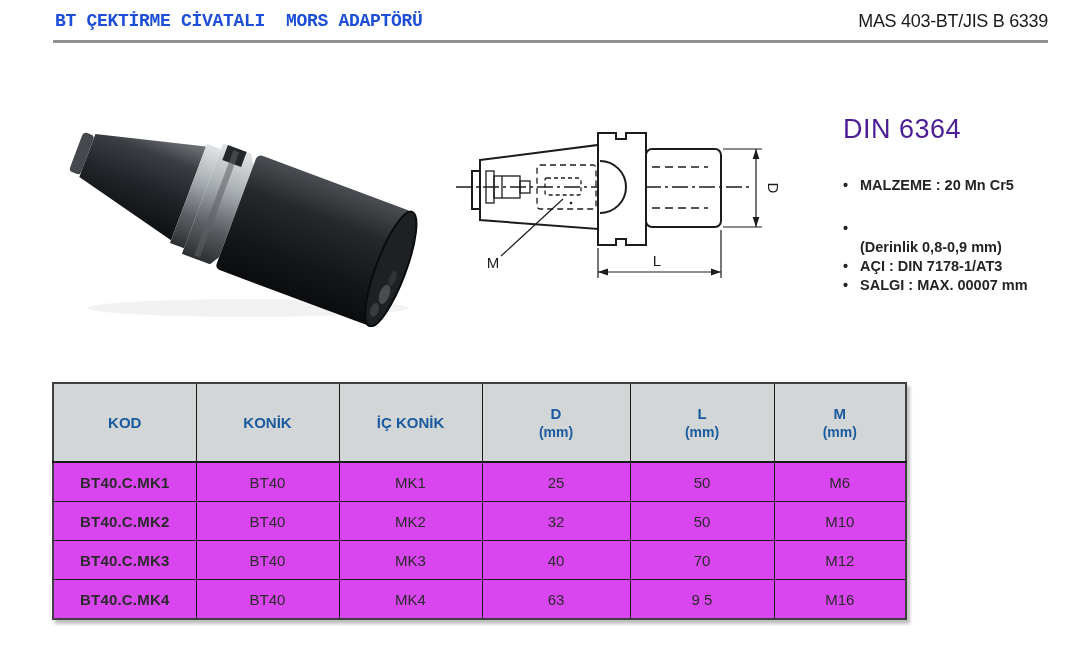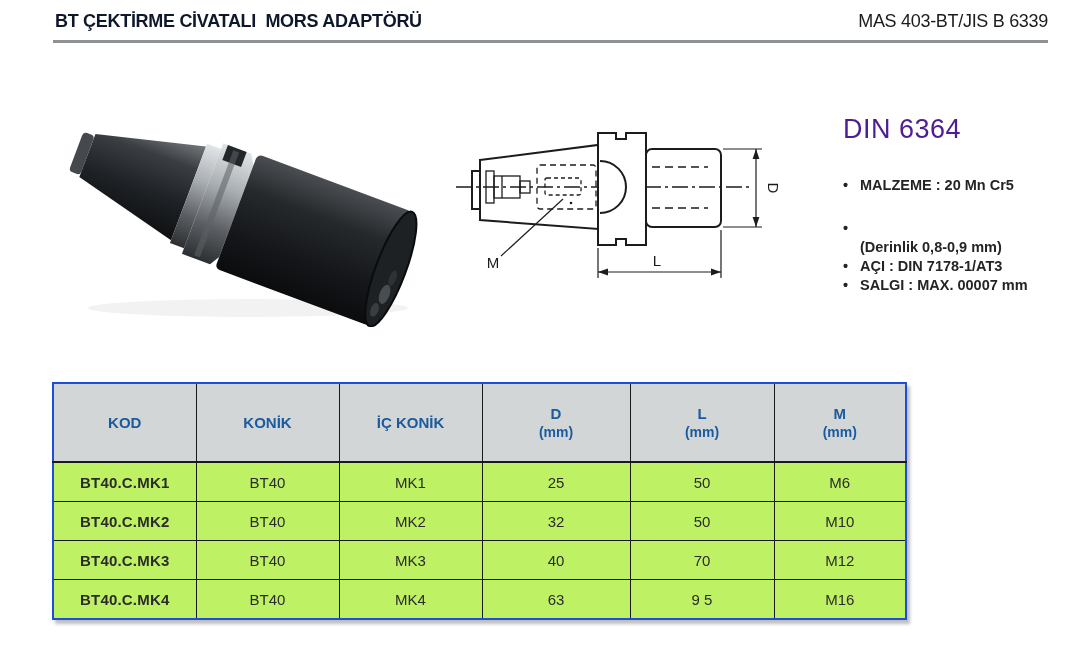--- a/index.html
+++ b/index.html
@@ -3,22 +3,22 @@
 <meta charset="utf-8">
 <style>
   html,body{margin:0;padding:0;background:#ffffff;}
   .page{
     position:relative; width:1073px; height:648px; background:#ffffff;
     font-family:"Liberation Sans", sans-serif; overflow:hidden;
   }
   
   .hdr-title{
     position:absolute; left:55px; top:11px;
-    font-size:18px; font-weight:bold; color:#0f172a;
-    letter-spacing:-0.3px; white-space:pre;
+    font-size:18px; font-weight:bold; color:#1d4ed8;
+    letter-spacing:-0.3px; white-space:pre;font-family:Liberation Mono, monospace;
   }
   .hdr-standard{
     position:absolute; right:25px; top:11px;
     font-size:18px; font-weight:normal; color:#1b1b1b;
     letter-spacing:-0.3px; white-space:pre;
   }
   .hdr-rule{
     position:absolute; left:53px; top:40px; width:995px; height:3px;
     background:#8f9294;
   }
@@ -37,28 +37,28 @@
   .spec-sub.indent2{ padding-left:52px; }
   
   .spec-table{
     position:absolute; left:52px; top:382px;
     border-collapse:collapse; table-layout:fixed; width:853px;
     box-shadow:3px 4px 3px rgba(0,0,0,0.25);
   }
   .spec-table th, .spec-table td{
     border:1px solid #1a1a1a; text-align:center; padding:0;
   }
-  .spec-table{ border:2px solid #1d4ed8; }
+  .spec-table{ border:2px solid #404040; }
   .spec-table th{
     height:77px; background:#d3d6d6; color:#1a5a9e;
     font-size:15px; font-weight:bold; border-bottom:2px solid #1a1a1a;
     line-height:19px;
   }
   .spec-table td{
-    height:38px; background:#bef264; color:#2b2b2b; font-size:15px;
+    height:38px; background:#d946ef; color:#2b2b2b; font-size:15px;
   }
   .spec-table td.kod{ font-weight:bold; letter-spacing:0.2px; }
   .hdr-sub{ display:block; font-size:14px; }
 </style>
 </head>
 <body>
 
 <div class="page">
 
   <div class="hdr-title">BT ÇEKTİRME CİVATALI  MORS ADAPTÖRÜ</div>

